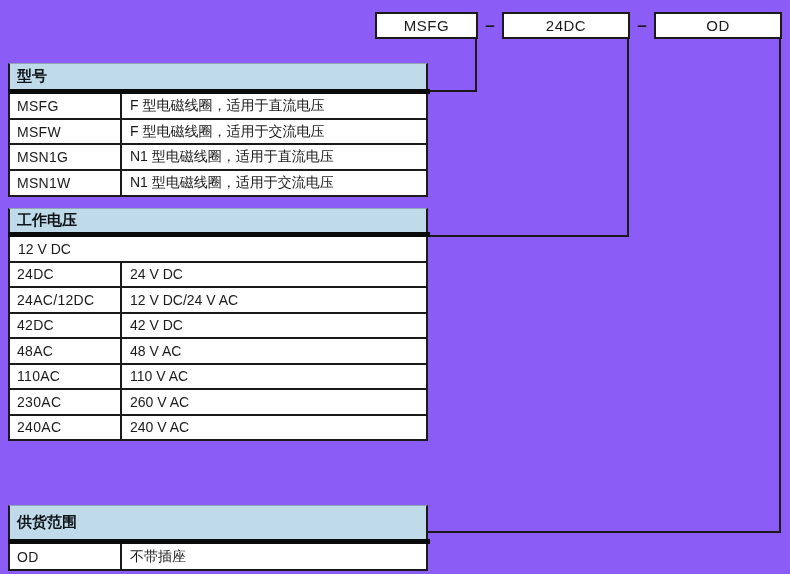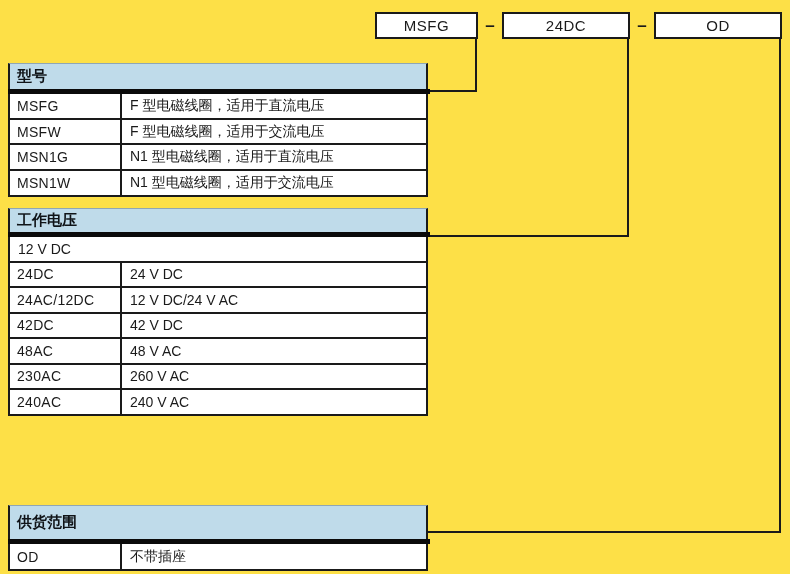--- a/index.html
+++ b/index.html
@@ -2,21 +2,21 @@
 <html><head>
 <meta charset="utf-8">
 <style>
   * { margin:0; padding:0; box-sizing:border-box; }
   html,body { background:#ffffff; }
   body { font-family:"Liberation Sans","DejaVu Sans",sans-serif; color:#1a1a1a; }
 
   .canvas {
     position:relative;
     width:790px; height:574px;
-    background:#fde047;
+    background:#8b5cf6;
     overflow:hidden;
   }
 
   
   .code-box {
     position:absolute; top:12px; height:27px;
     border:2px solid #1a1a1a; background:#ffffff;
     display:flex; align-items:center; justify-content:center;
     font-size:15px; letter-spacing:0.5px; color:#1a1a1a;
   }
@@ -135,20 +135,24 @@
     </div>
     <div class="tbl-row">
       <div class="c1">42DC</div>
       <div class="c2">42 V DC</div>
     </div>
     <div class="tbl-row">
       <div class="c1">48AC</div>
       <div class="c2">48 V AC</div>
     </div>
     <div class="tbl-row">
+      <div class="c1">110AC</div>
+      <div class="c2">110 V AC</div>
+    </div>
+    <div class="tbl-row">
       <div class="c1">230AC</div>
       <div class="c2">260 V AC</div>
     </div>
     <div class="tbl-row">
       <div class="c1">240AC</div>
       <div class="c2">240 V AC</div>
     </div>
   </div>
 
   <div class="tbl t3" style="top:505px;">

